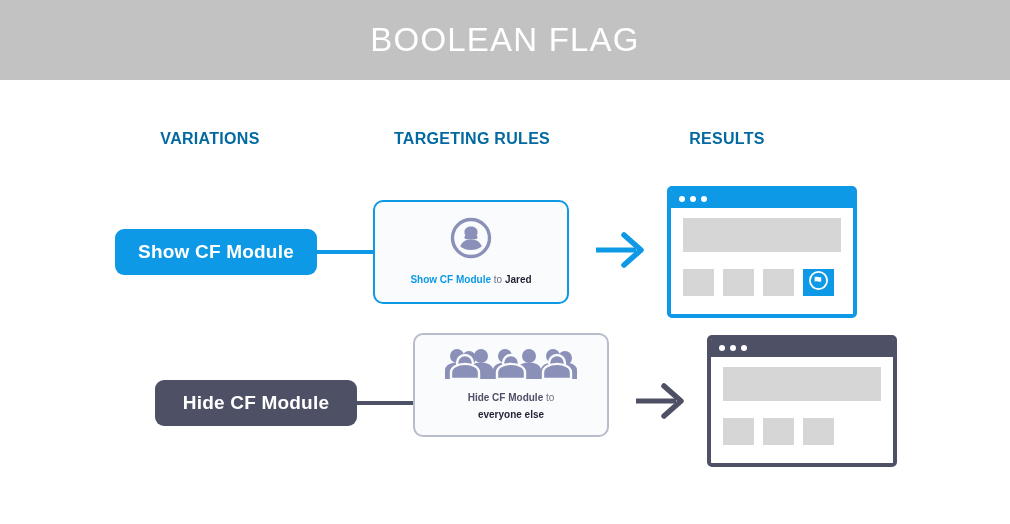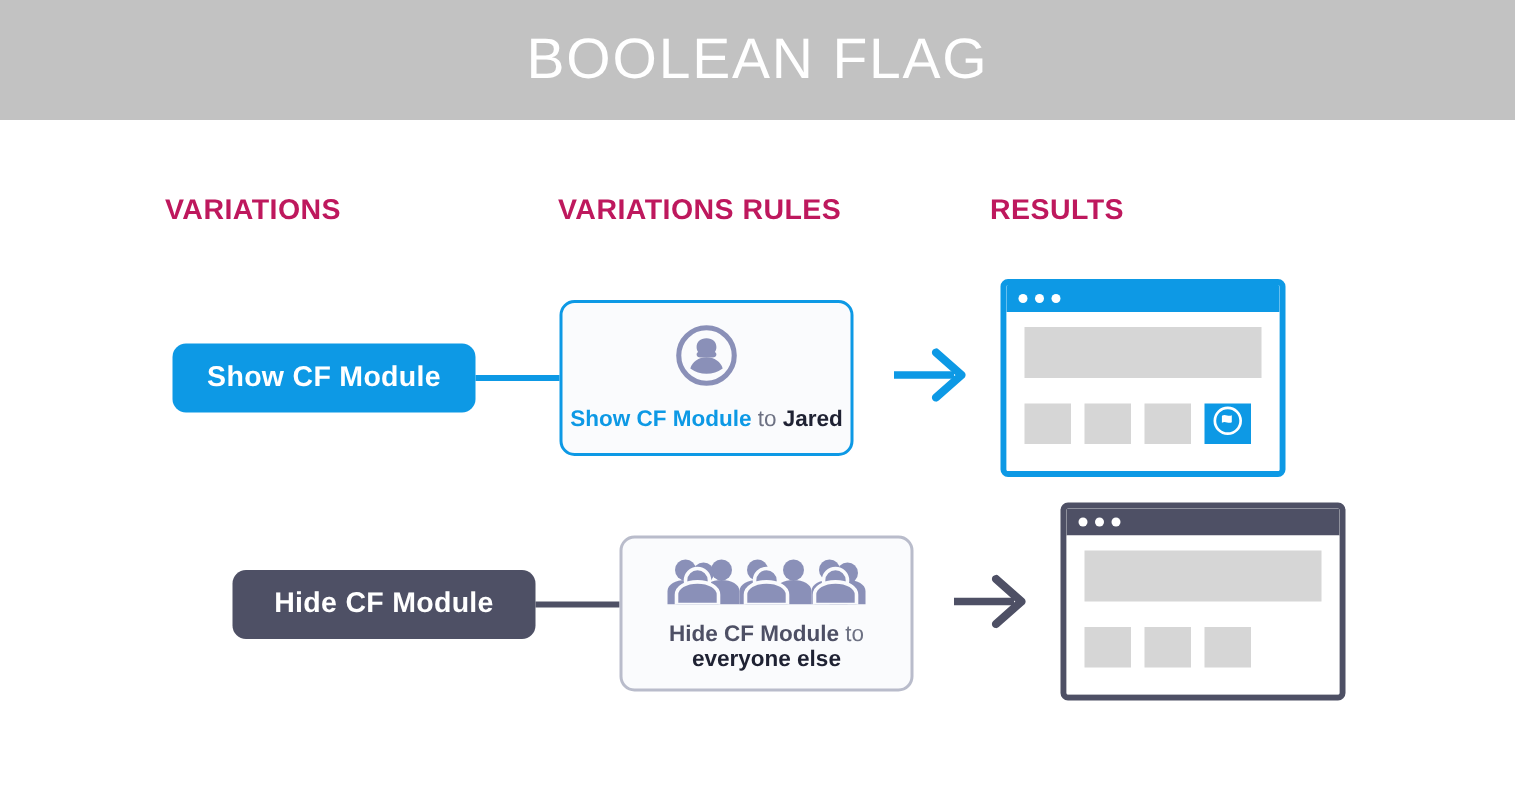--- a/index.html
+++ b/index.html
@@ -26,39 +26,39 @@
   }
   .header-title {
     position: absolute;
     left: 0; top: 0;
     width: 1010px;
     height: 80px;
     display: flex;
     align-items: center;
     justify-content: center;
     color: #ffffff;
-    font-size: 38px;
+    font-size: 33px;
     font-weight: 400;
     letter-spacing: 1.2px;
     font-family: "Liberation Sans", sans-serif;
   }
 
   
   .col-head {
     position: absolute;
-    font-size: 19px;
+    font-size: 16px;
     font-weight: bold;
-    color: #be185d;
+    color: #0369a1;
     letter-spacing: 0.3px;
-    text-align: left;
+    text-align: center;
     white-space: nowrap;
   }
   #head-variations { left: 110px; top: 130px; width: 200px; }
   #head-targeting  { left: 372px; top: 130px; width: 200px; }
-  #head-results    { left: 660px; top: 130px; width: 198px; }
+  #head-results    { left: 628px; top: 130px; width: 198px; }
 
   
   .row { position: absolute; left: 0; width: 1010px; }
   #row-show { top: 182px; height: 135px; }
   #row-hide { top: 330px; height: 135px; margin-left: 40px; }
 
   
   .pill {
     position: absolute;
     left: 115px;
@@ -99,30 +99,30 @@
     flex-direction: column;
     align-items: center;
     justify-content: center;
   }
   #card-show {
     top: 18px;
     height: 104px;
     border: 2px solid #0d99e5;
   }
   #card-hide {
-    top: 27px;
+    top: 3px;
     height: 104px;
     border: 2px solid #b9bccb;
   }
   .rule-icon { display: block; }
   #card-show .rule-icon { margin-bottom: 8px; }
   #card-hide .rule-icon { margin-bottom: 6px; }
 
   .rule-text {
-    font-size: 15px;
+    font-size: 10px;
     font-weight: bold;
     text-align: center;
     line-height: 17px;
     white-space: nowrap;
   }
   .t-blue  { color: #0d99e5; }
   .t-slate { color: #4e5065; }
   .t-gray  { color: #6d7183; font-weight: normal; }
   .t-dark  { color: #1f2233; }
 
@@ -190,21 +190,21 @@
     justify-content: center;
   }
 </style>
 </head>
 <body>
 
 <div class="header-bar"></div>
 <div class="header-title">BOOLEAN FLAG</div>
 
 <div class="col-head" id="head-variations">VARIATIONS</div>
-<div class="col-head" id="head-targeting">VARIATIONS RULES</div>
+<div class="col-head" id="head-targeting">TARGETING RULES</div>
 <div class="col-head" id="head-results">RESULTS</div>
 
 <div class="row" id="row-show">
 
   <div class="pill" id="pill-show">
     <span>Show CF Module</span>
   </div>
 
   <div class="connector" id="connector-show"></div>
 

